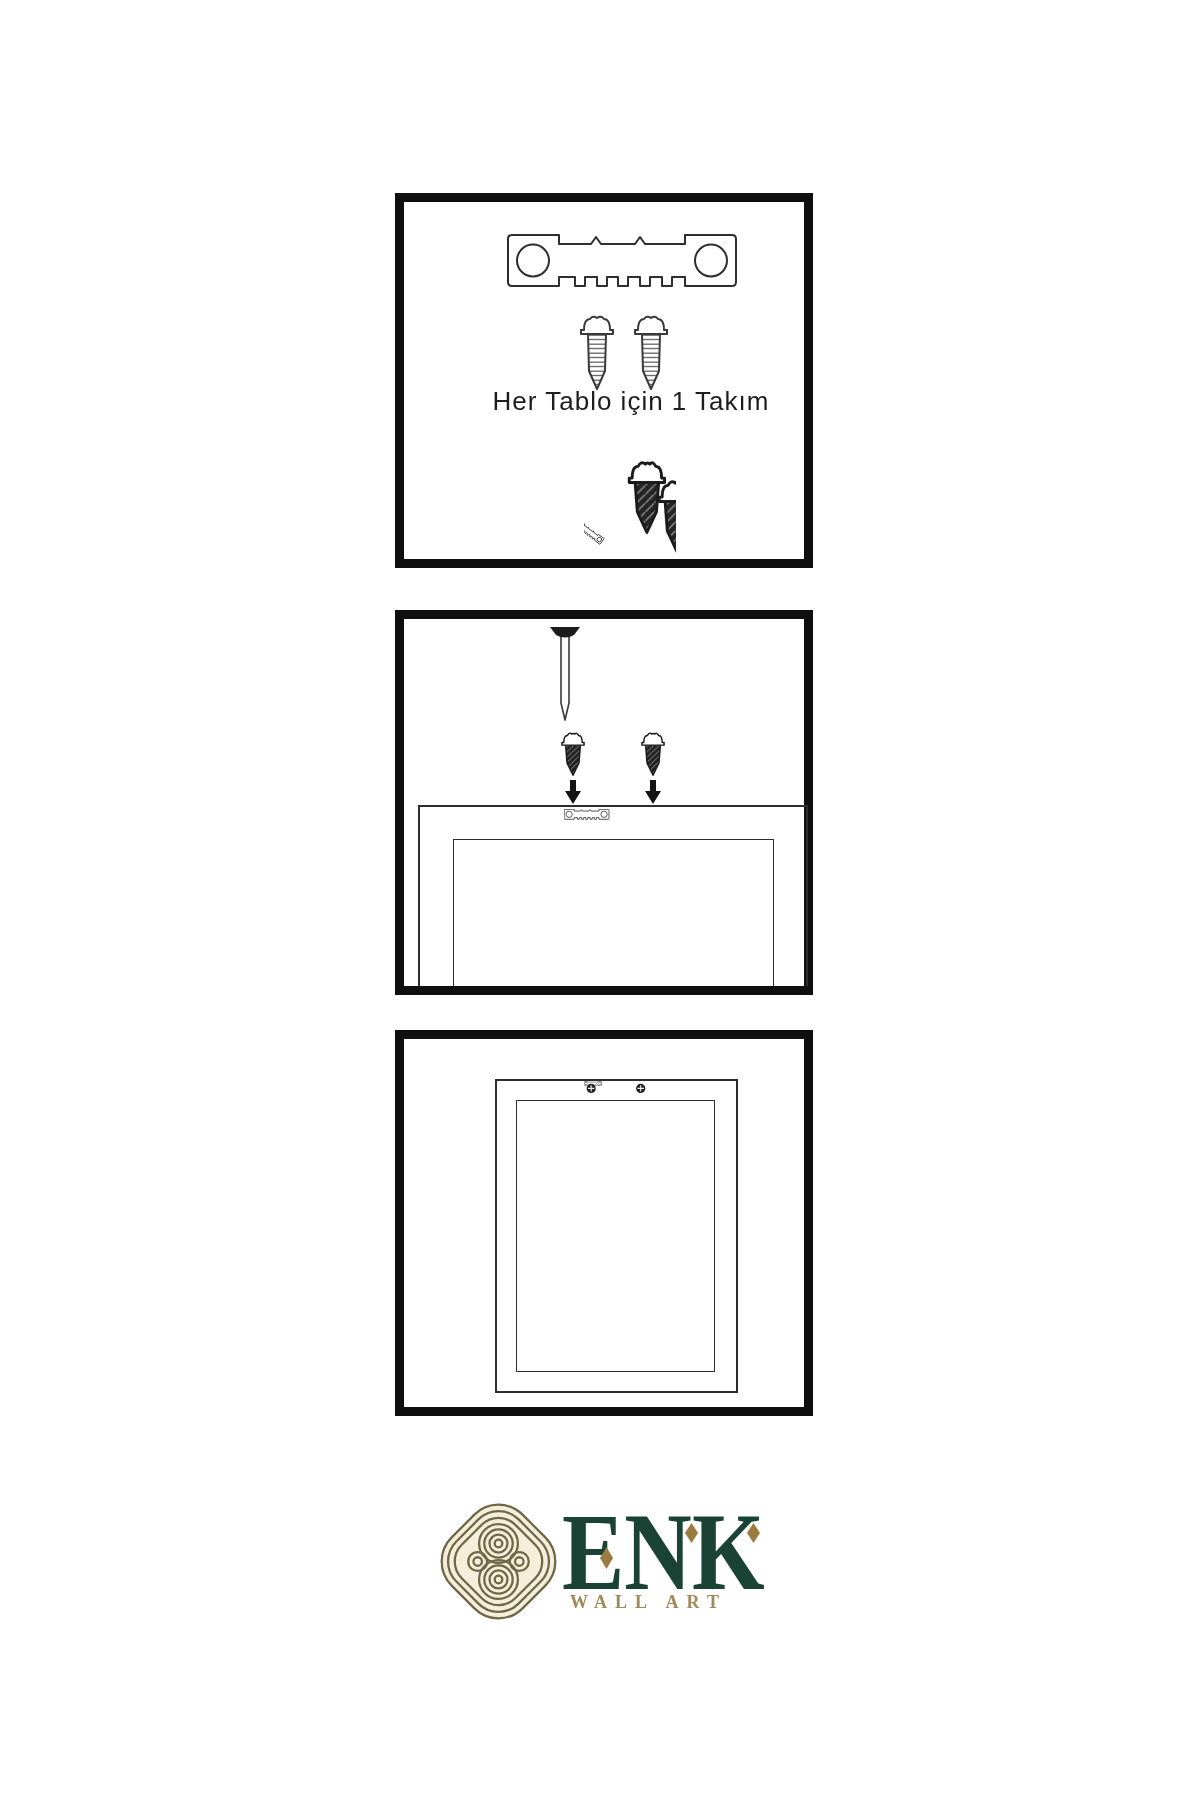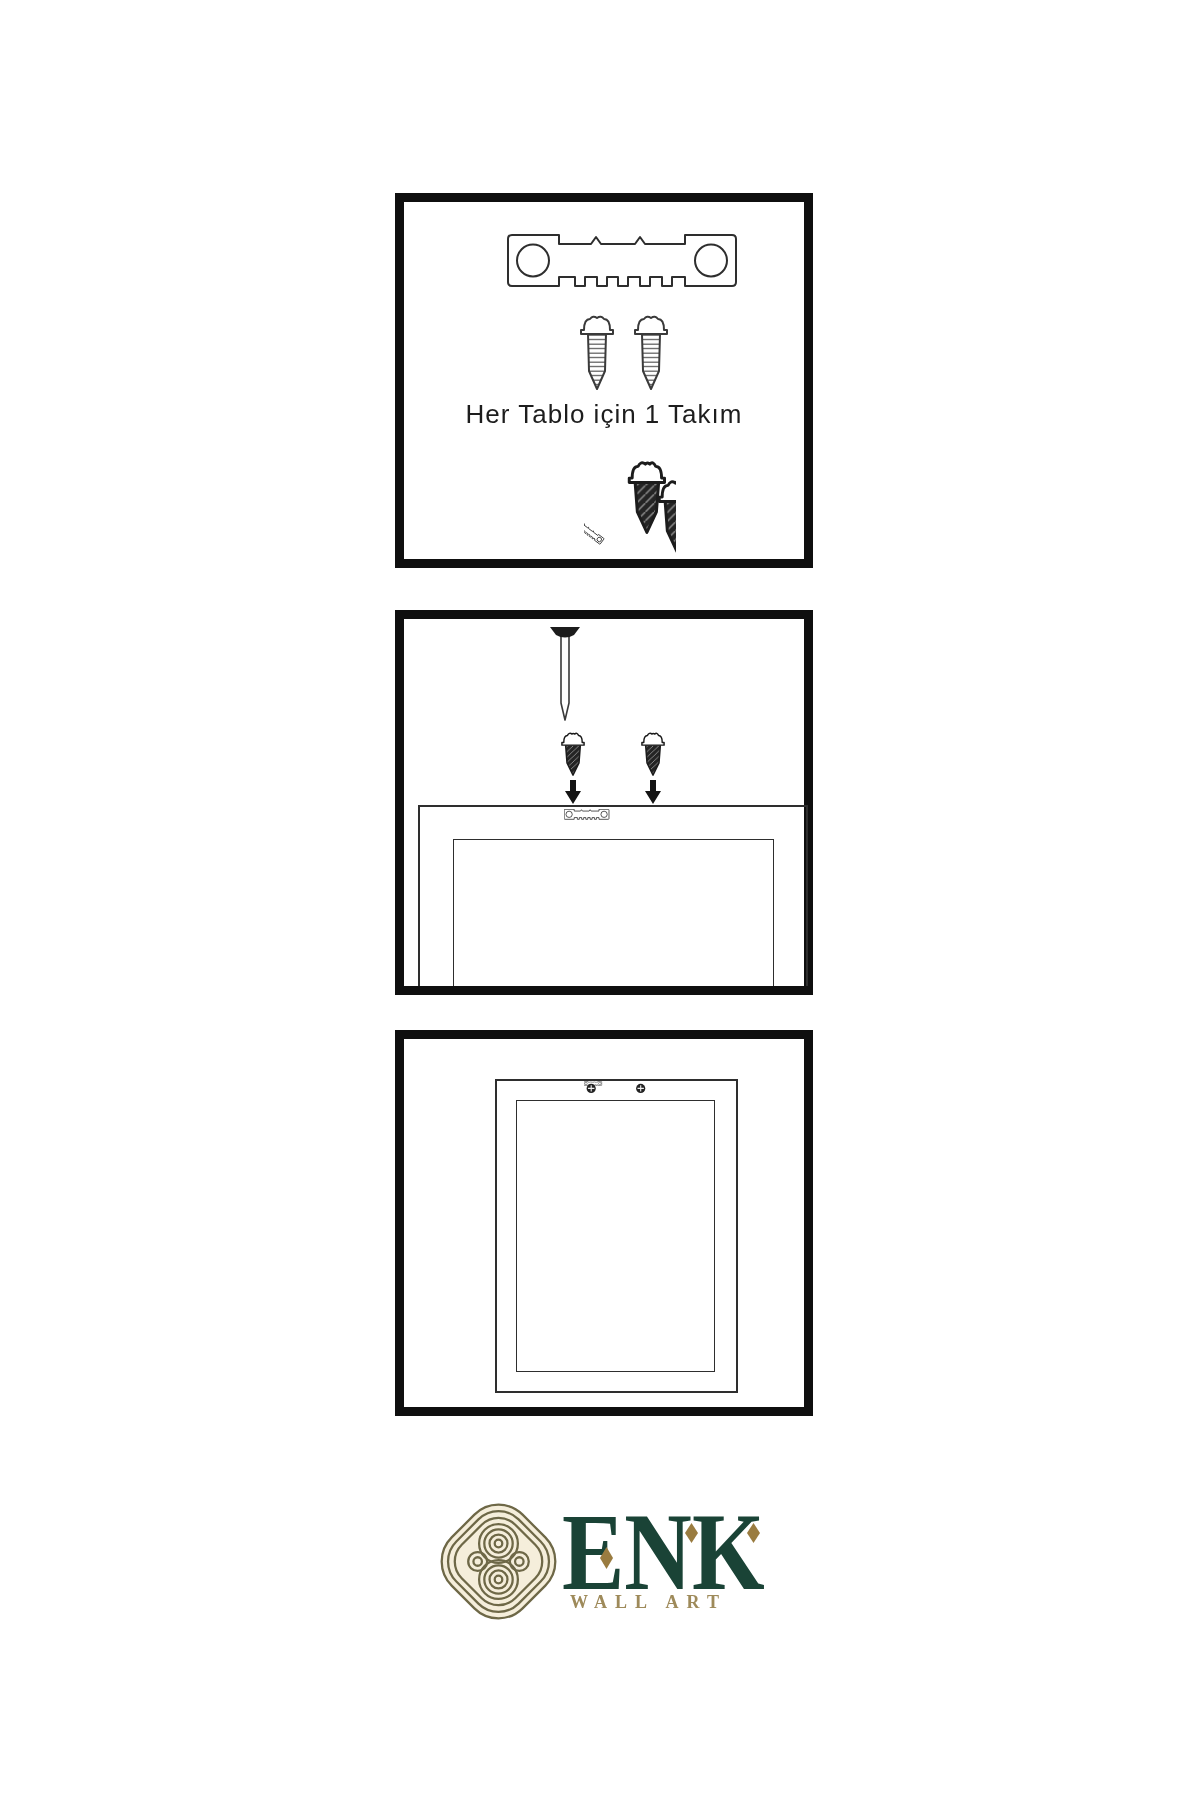--- a/index.html
+++ b/index.html
@@ -16,28 +16,29 @@
     position:absolute;
     left:395px;width:418px;
     border:9px solid var(--panel_border,#0f0f0f);
     box-sizing:border-box;
     background:#fff;
   }
   #panel-1{top:193px;height:375px;}
   #panel-2{top:610px;height:385px;}
   #panel-3{top:1030px;height:386px;}
   .caption{
-    position:absolute;left:0;top:197px;width:100%;
+    position:absolute;left:0;top:184px;width:100%;
     text-align:center;
     font-family:"Liberation Sans",sans-serif;
     font-weight:300;
     font-size:26px;
     letter-spacing:1px;
     color:var(--text,#1d1d1d);
     white-space:nowrap;
+    padding-left:27px;
   }
   
   .frame-line{position:absolute;box-sizing:border-box;border:2px solid var(--line,#2e2e2e);background:transparent;}
   .no-bottom{border-bottom:none;}
   
   .brand{
     position:absolute;left:562px;top:1497px;
     font-family:"Liberation Serif",serif;
     font-weight:700;
     font-size:110px;line-height:1;

